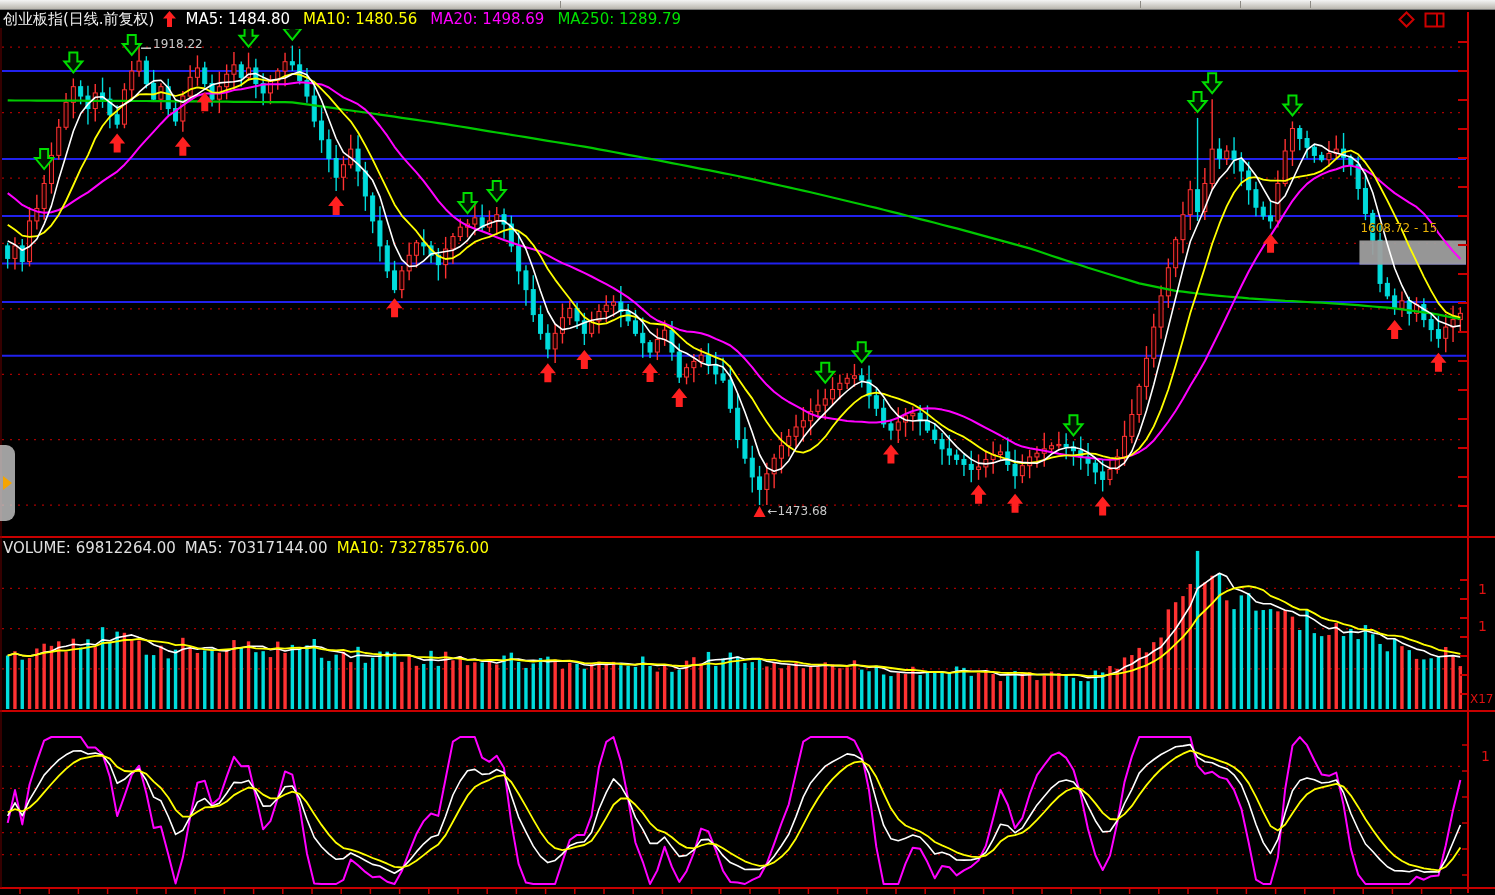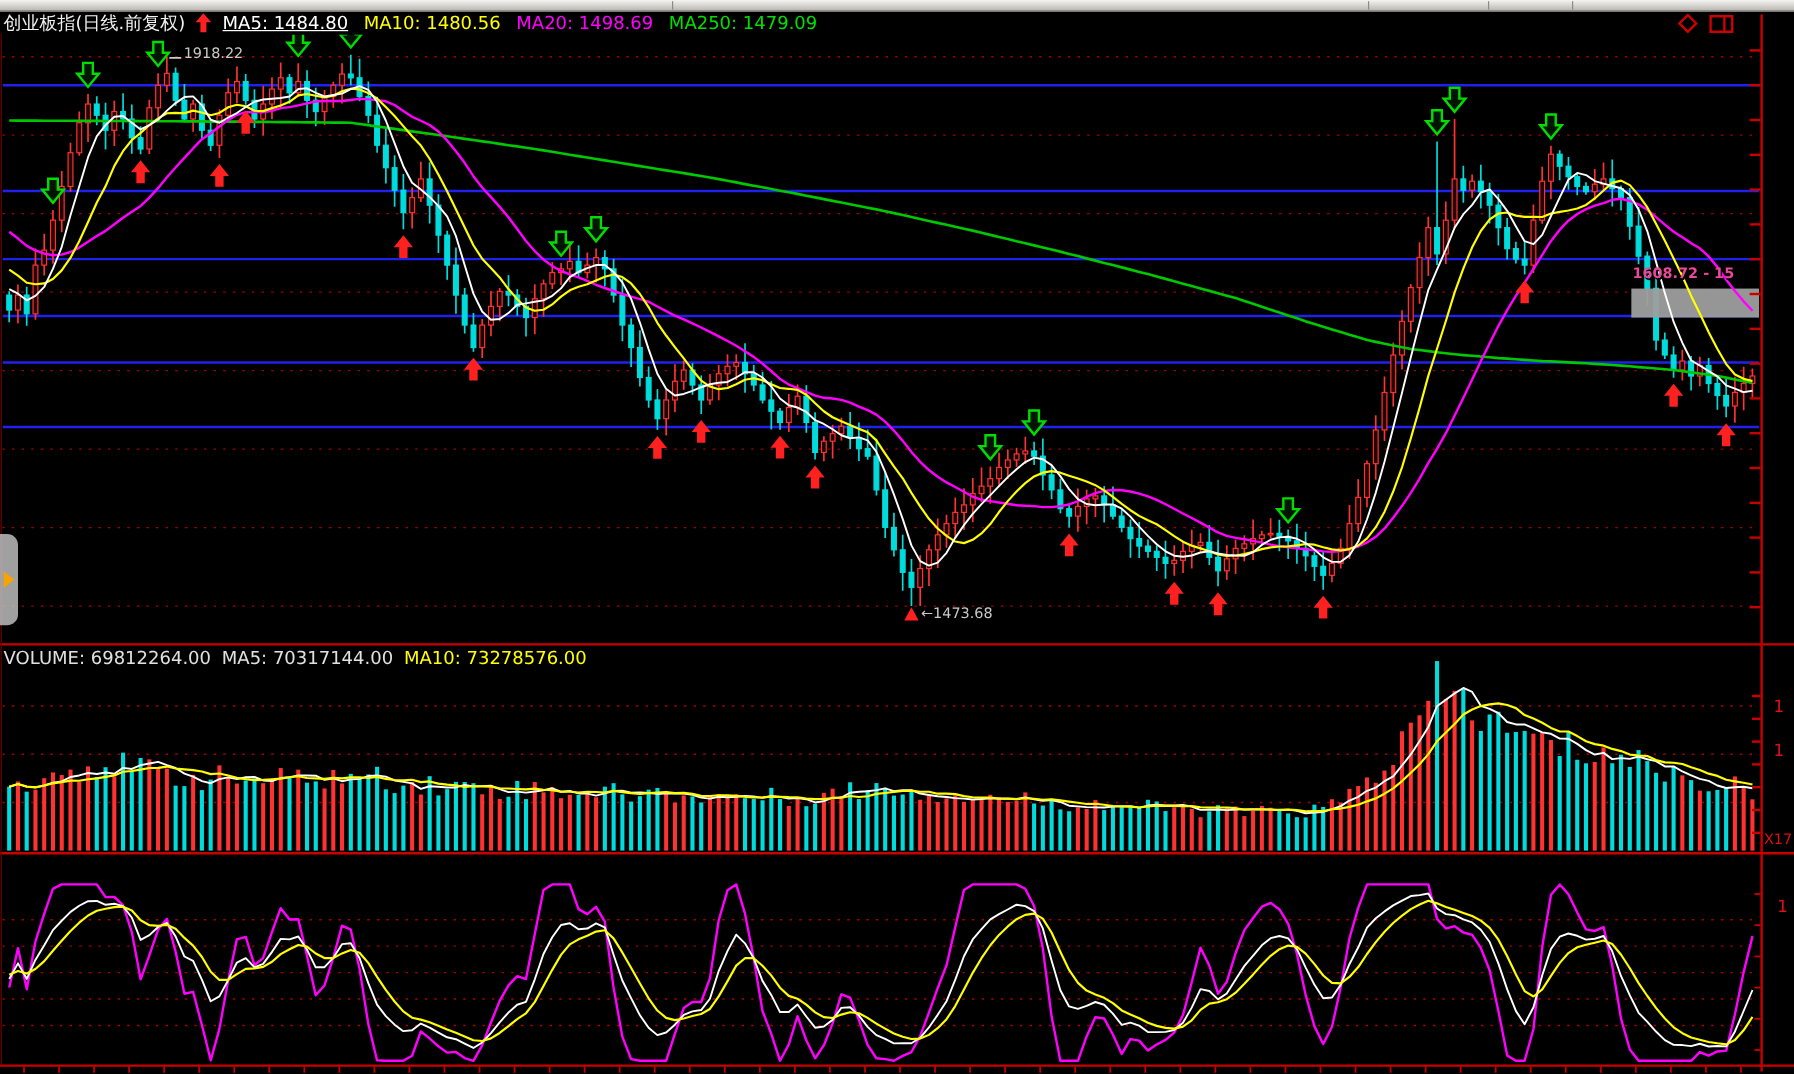--- a/index.html
+++ b/index.html
@@ -12,21 +12,21 @@
   .strip-sep{position:absolute;top:1px;width:1px;height:7px;background:#8d8a84;}
   .main-header{position:absolute;left:3px;top:10px;height:18px;z-index:3;display:flex;
     align-items:center;gap:13px;font-size:15px;white-space:nowrap;}
   .hdr-arrow{margin:0 -4px;}
   .hdr-icons{position:absolute;left:1398px;top:11px;z-index:3;display:flex;gap:9px;align-items:center;}
   .vol-header{position:absolute;left:3px;top:539px;z-index:3;display:flex;gap:9px;
     font-size:15px;white-space:nowrap;}
   .kdj-header{position:absolute;left:3px;top:711px;z-index:3;display:flex;gap:13px;
     font-size:15px;white-space:nowrap;}
   .chart-label{position:absolute;z-index:3;font-size:12px;color:#c9c9c9;white-space:nowrap;}
-  #gap-label{font-weight:bold;color:#ec4899;text-shadow:1px 1px 0 #000;z-index:4;
+  #gap-label{font-weight:normal;color:#eab308;text-shadow:1px 1px 0 #000;z-index:4;
     max-width:106px;overflow:hidden;}
   .axlbl{position:absolute;z-index:3;color:#dd1111;font-size:14px;white-space:nowrap;}
   #vol-mult{left:1470px;top:692px;width:24px;overflow:hidden;font-size:12px;}
   #flyout{position:absolute;left:0;top:445px;width:15px;height:76px;z-index:4;
     background:rgba(200,200,200,.8);border-radius:0 9px 9px 0;cursor:pointer;}
   .flyout-tri{position:absolute;left:3px;top:31px;width:0;height:0;
     border-top:7px solid transparent;border-bottom:7px solid transparent;
     border-left:9px solid #f5a400;}
 </style>
 </head>
@@ -813,24 +813,24 @@
         <line x1="1421.6000000000013" y1="889" x2="1421.6000000000013" y2="894" stroke="#c80000" stroke-width="1.5"></line>
         <line x1="1450.8000000000013" y1="889" x2="1450.8000000000013" y2="894" stroke="#c80000" stroke-width="1.5"></line>
       </g>
     </svg>
 
   <div class="main-header">
     <span style="color:#f2f2f2">创业板指(日线.前复权)</span>
     <svg class="hdr-arrow" width="13" height="16" viewBox="0 0 13 16">
       <path d="M6.5 0 L13 7.5 H9 V16 H4 V7.5 H0 Z" fill="#ff2020"></path>
     </svg>
-    <span style="color: rgb(255, 255, 255); text-decoration: underline;">MA5: 1484.80</span>
+    <span style="color: rgb(255, 255, 255);">MA5: 1484.80</span>
     <span style="color: rgb(255, 255, 0);">MA10: 1480.56</span>
     <span style="color: rgb(255, 0, 255);">MA20: 1498.69</span>
-    <span style="color: rgb(0, 224, 0);">MA250: 1479.09</span>
+    <span style="color: rgb(0, 224, 0);">MA250: 1289.79</span>
   </div>
 
   <div class="hdr-icons">
     <svg width="17" height="17" viewBox="0 0 17 17">
       <path d="M8.5 1.5 L15.5 8.5 L8.5 15.5 L1.5 8.5 Z" fill="none" stroke="#cc0000" stroke-width="2"></path>
     </svg>
     <svg width="21" height="16" viewBox="0 0 21 16">
       <rect x="1.5" y="1.5" width="18" height="13" fill="none" stroke="#cc0000" stroke-width="2"></rect>
       <line x1="13" y1="1.5" x2="13" y2="14.5" stroke="#cc0000" stroke-width="2"></line>
     </svg>

